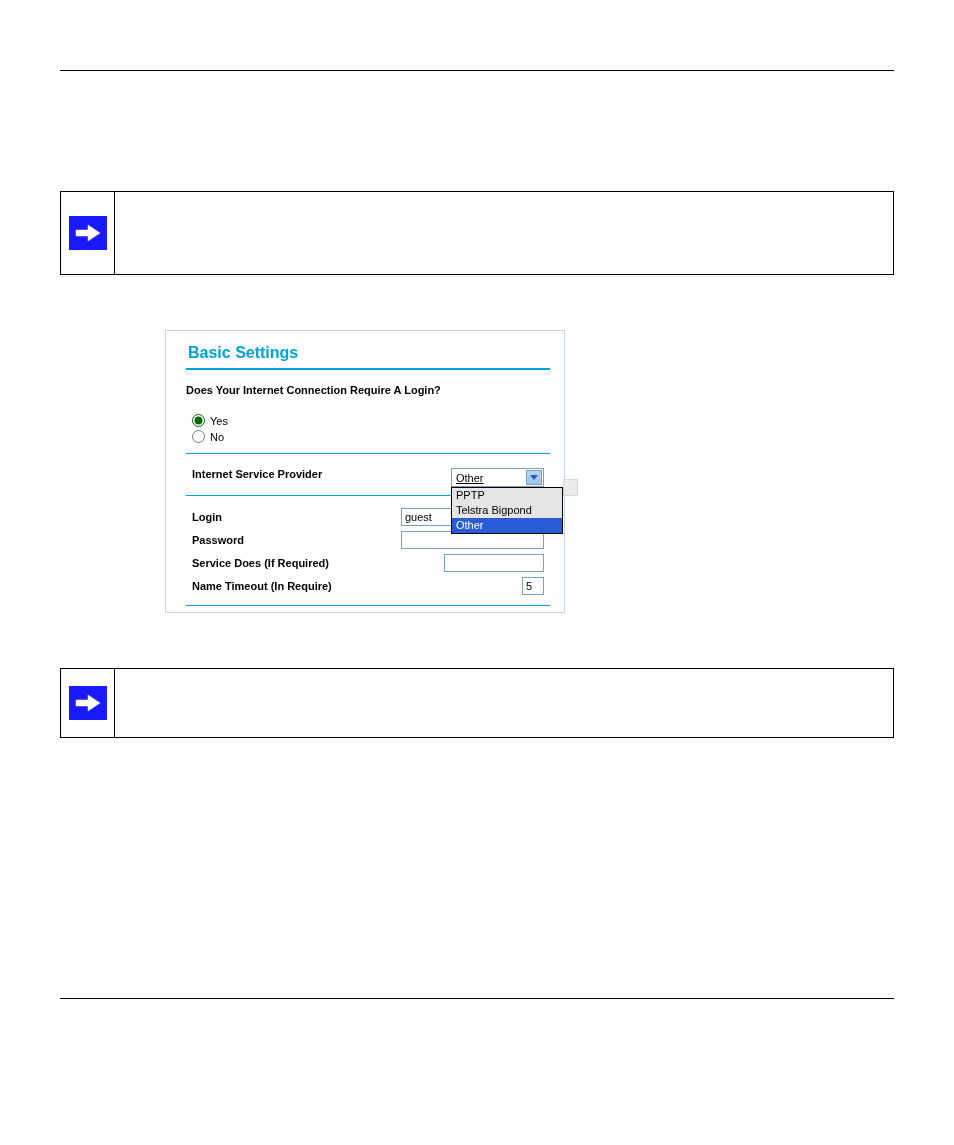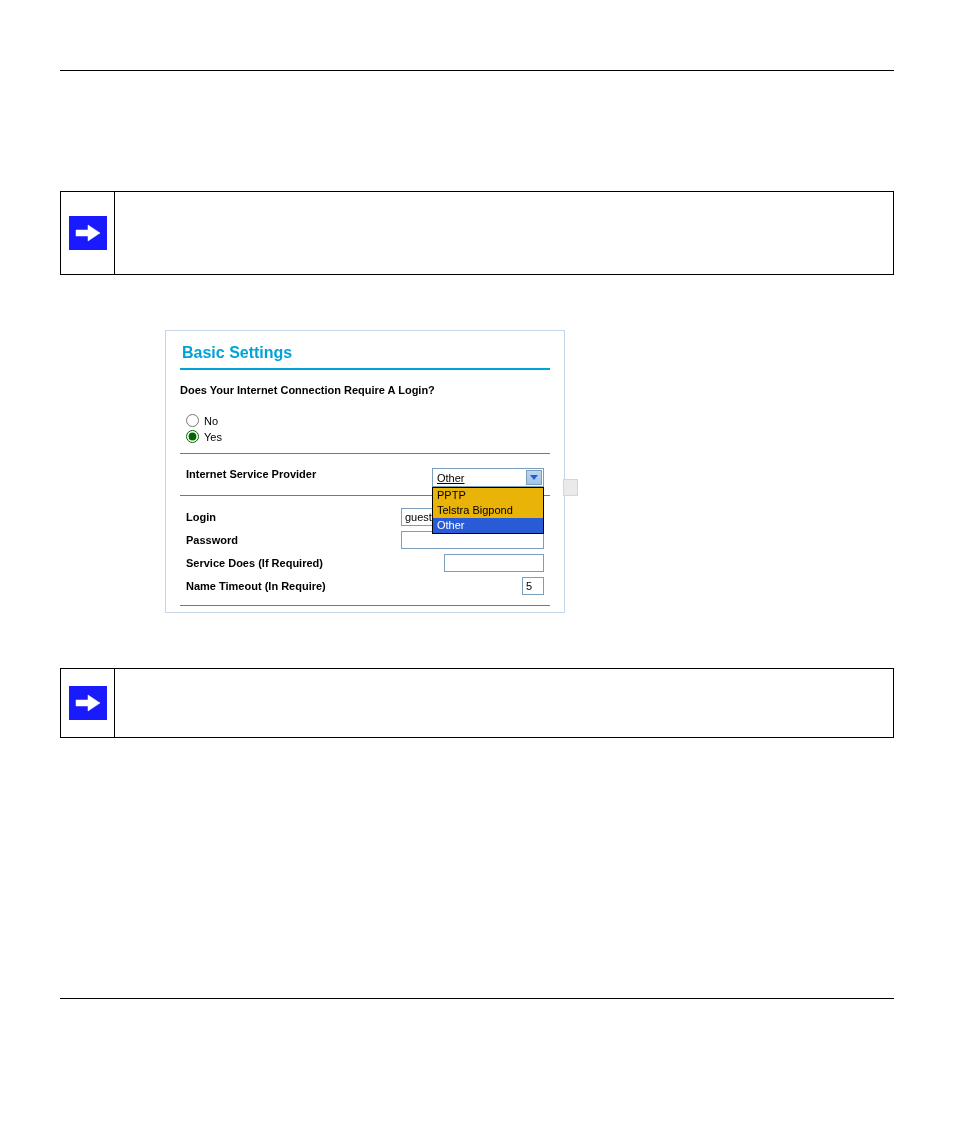--- a/index.html
+++ b/index.html
@@ -51,21 +51,21 @@
       justify-content: center;
     }
     .arrow-icon svg {
       display: block;
     }
     .settings-panel {
       margin: 55px 0 0 165px;
       width: 400px;
       border: 1px solid #c7d6e6;
       background: #fff;
-      padding: 10px 14px 6px 14px;
+      padding: 10px 14px 6px 20px;
       position: relative;
       font-family: Arial, sans-serif;
     }
     .panel-title {
       color: #00a3d9;
       font-size: 16px;
       font-weight: bold;
       margin: 3px 0 6px 2px;
     }
     .hr-main {
@@ -127,21 +127,21 @@
     .login-input { width: 143px; }
     .svc-input { width: 100px; }
     .idle-input { width: 22px; }
     .isp-row {
       display: flex;
       align-items: flex-start;
       justify-content: space-between;
       position: relative;
     }
     .isp-select-wrap {
-      width: 112px;
+      width: 93px;
       position: relative;
       text-decoration: underline;
     }
     .select-box {
       border: 1px solid #7b9ebd;
       background: #fff;
       height: 19px;
       display: flex;
       align-items: center;
       font-size: 11px;
@@ -159,21 +159,21 @@
       display: flex;
       align-items: center;
       justify-content: center;
     }
     .dropdown-list {
       position: absolute;
       top: 19px;
       left: 0;
       width: 112px;
       border: 1px solid #000;
-      background: #eab308;
+      background: #e5e5e5;
       z-index: 10;
     }
     .dropdown-item {
       font-size: 11px;
       padding: 0 4px;
       line-height: 15px;
       color: #000;
       cursor: default;
     }
     .dropdown-item.selected {
@@ -205,26 +205,26 @@
   </div>
   <div class="note-content"></div>
 </div>
 
 <div class="settings-panel">
   <div class="panel-title">Basic Settings</div>
   <hr class="hr-main">
 
   <div class="question">Does Your Internet Connection Require A Login?</div>
   <div class="radio-row">
+    <input type="radio" checked="" style="">
+    <span>Yes</span>
+  </div>
+  <div class="radio-row">
     <input type="radio" style="">
     <span>No</span>
-  </div>
-  <div class="radio-row">
-    <input type="radio" checked="" style="">
-    <span>Yes</span>
   </div>
 
   <hr class="hr-thin">
 
   <div class="form-row isp-row">
     <span class="form-label">Internet Service Provider</span>
     <div class="isp-select-wrap">
       <div class="select-box">
         <span>Other</span>
         <div class="select-arrow">

